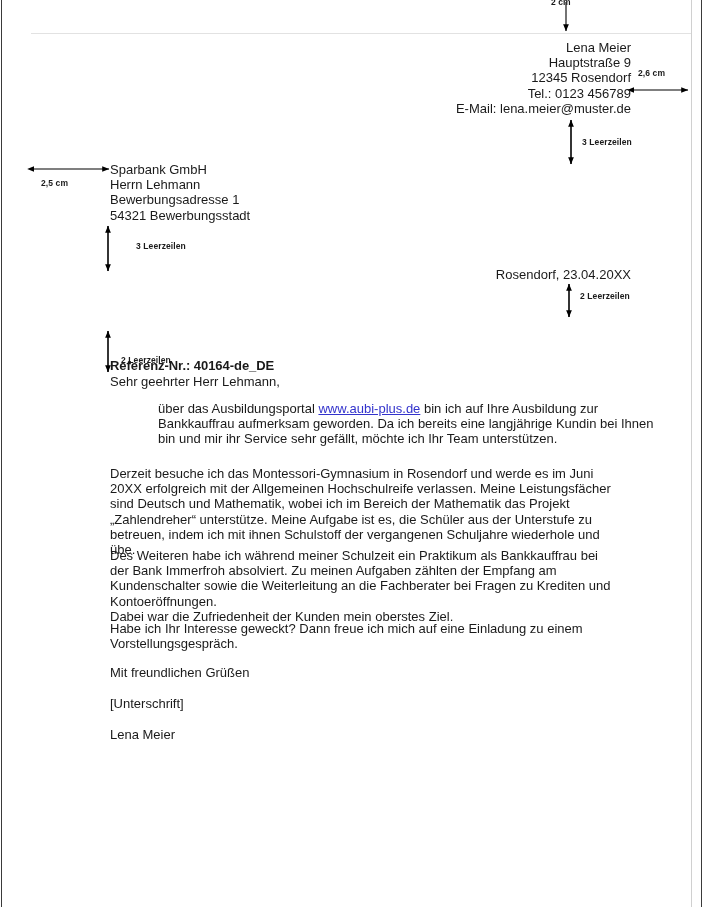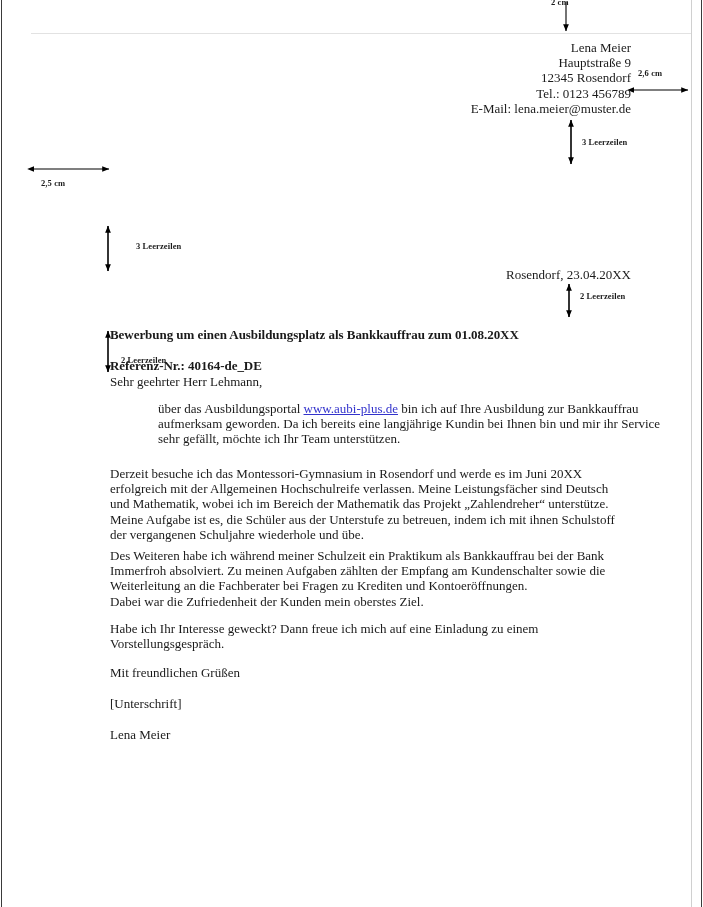--- a/index.html
+++ b/index.html
@@ -7,21 +7,21 @@
     margin: 0;
     padding: 0;
     background: #ffffff;
   }
   #page {
     position: relative;
     width: 703px;
     height: 907px;
     background: #ffffff;
     overflow: hidden;
-    font-family: Liberation Serif, serif;
+    font-family: Liberation Sans, sans-serif;
     color: #000000;
   }
   
   .edge {
     position: absolute;
     top: 0;
     width: 1px;
     height: 907px;
     background: #3a3a3a;
   }
@@ -154,25 +154,29 @@
   <div class="anno-label" style="left:580px; top:291px;">2 Leerzeilen</div>
 
   <div class="anno-label" style="left:121px; top:355px;">2 Leerzeilen</div>
 
   <div class="txt" id="sender">Lena Meier
 Hauptstraße 9
 12345 Rosendorf
 Tel.: 0123 456789
 E-Mail: lena.meier@muster.de</div>
 
+  <div class="txt" id="recipient">Sparbank GmbH
+Herrn Lehmann
+Bewerbungsadresse 1
+54321 Bewerbungsstadt</div>
 
   <div class="txt" id="date-line">Rosendorf, 23.04.20XX</div>
 
   <div class="txt" id="subject">
-    <span>Bewerbung um einen Ausbildungsplatz als Bankkauffrau zum 01.08.20XX</span><br>
+    <br>
     <span>Referenz-Nr.: 40164-de_DE</span>
   </div>
 
   <div class="txt" id="salutation">Sehr geehrter Herr Lehmann,</div>
 
   <div class="txt para" id="p1"><span>über das Ausbildungsportal </span><a class="link" href="#">www.aubi-plus.de</a><span> bin ich auf Ihre Ausbildung zur Bankkauffrau aufmerksam geworden. Da ich bereits eine langjährige Kundin bei Ihnen bin und mir ihr Service sehr gefällt, möchte ich Ihr Team unterstützen.</span></div>
 
   <div class="txt para" id="p2">Derzeit besuche ich das Montessori-Gymnasium in Rosendorf und werde es im Juni 20XX erfolgreich mit der Allgemeinen Hochschulreife verlassen. Meine Leistungsfächer sind Deutsch und Mathematik, wobei ich im Bereich der Mathematik das Projekt „Zahlendreher“ unterstütze. Meine Aufgabe ist es, die Schüler aus der Unterstufe zu betreuen, indem ich mit ihnen Schulstoff der vergangenen Schuljahre wiederhole und übe.</div>
 
   <div class="txt para" id="p4">Habe ich Ihr Interesse geweckt? Dann freue ich mich auf eine Einladung zu einem Vorstellungsgespräch.</div>

